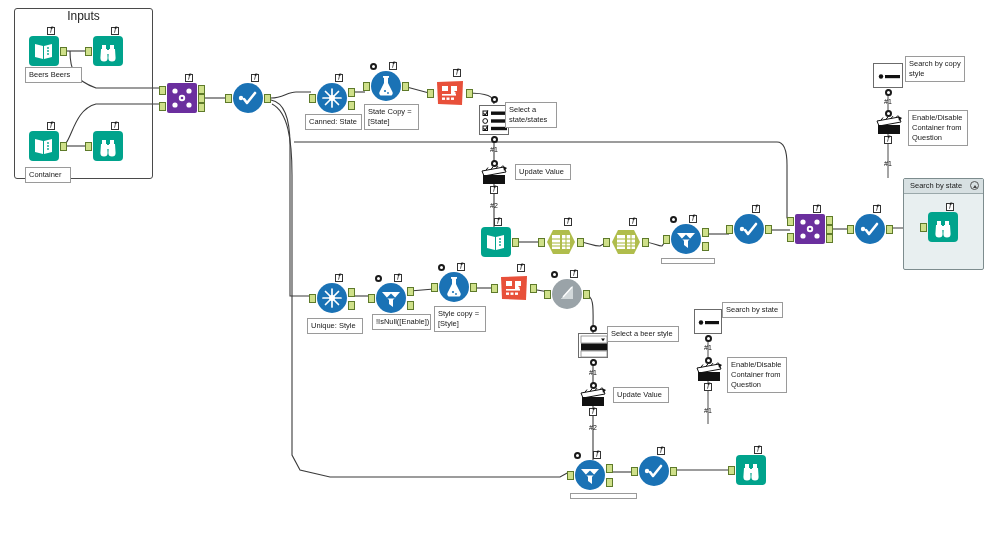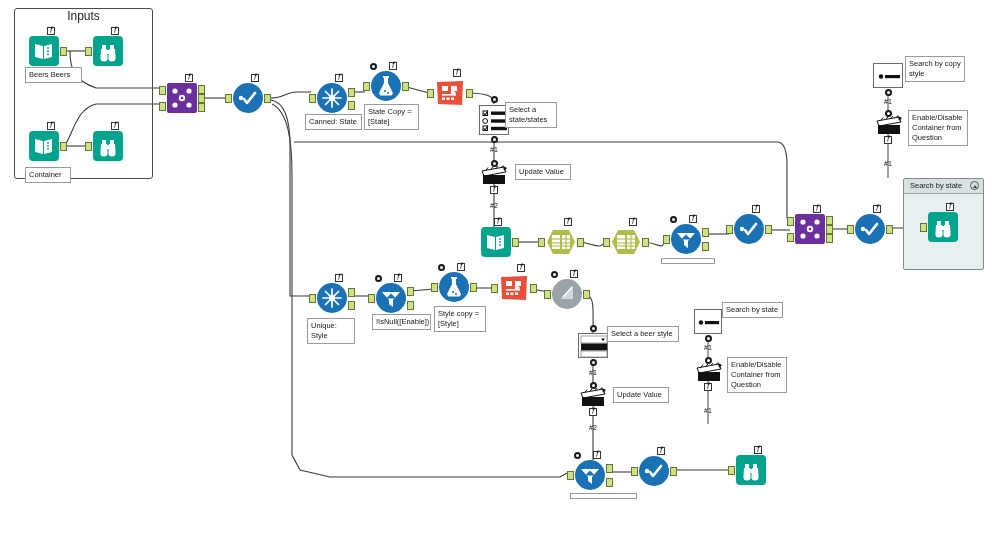--- a/index.html
+++ b/index.html
@@ -389,21 +389,21 @@
           <line x1="6" y1="15" x2="24" y2="15"></line>
         <line x1="8.5" y1="8.5" x2="21.5" y2="21.5"></line>
           <line x1="21.5" y1="8.5" x2="8.5" y2="21.5"></line>
       </g>
       <circle cx="15" cy="15" r="3" fill="#fff"></circle>
     </svg>
     <span class="anchor in"></span>
     <span class="anchor out" style="top:5px;"></span>
     <span class="anchor out" style="top:18px;"></span>
   </div>
-  <div class="lbl" style="left:307px;top:318px;width:48px;">Unique: Style</div>
+  <div class="lbl" style="left:307px;top:318px;width:56px;">Unique: Style</div>
 
   <div class="tool" style="left:376px;top:283px;">
     <span class="gear"></span>
     <span class="badge"></span>
     <svg class="glyph" viewBox="0 0 30 30">
       <circle cx="15" cy="15" r="15" fill="#1a72b5"></circle>
       <path d="M6,9 L24,9 L17,17 L17,24 L13,21 L13,17 Z" fill="#fff"></path>
       <path d="M15,10.5 L20,15.5 L10,15.5 Z" fill="#1a72b5"></path>
     </svg>
     <span class="anchor in"></span>

